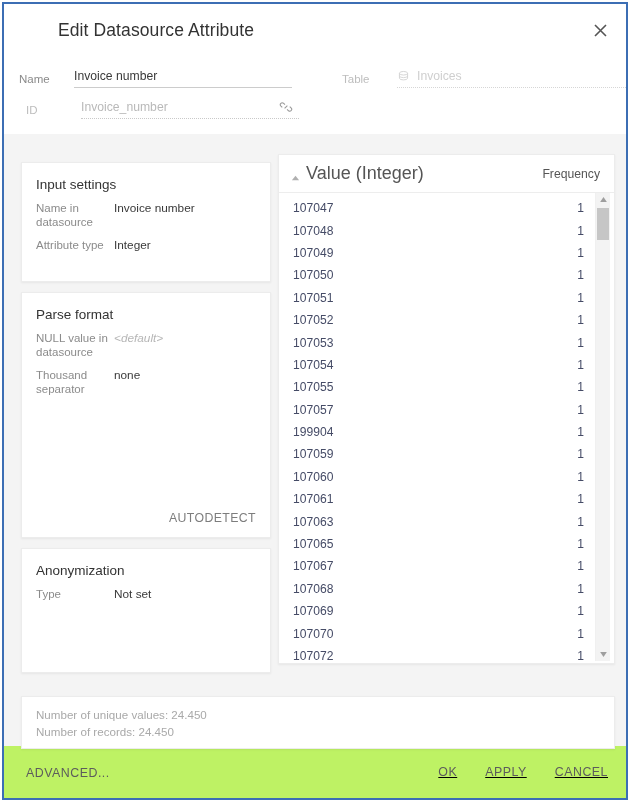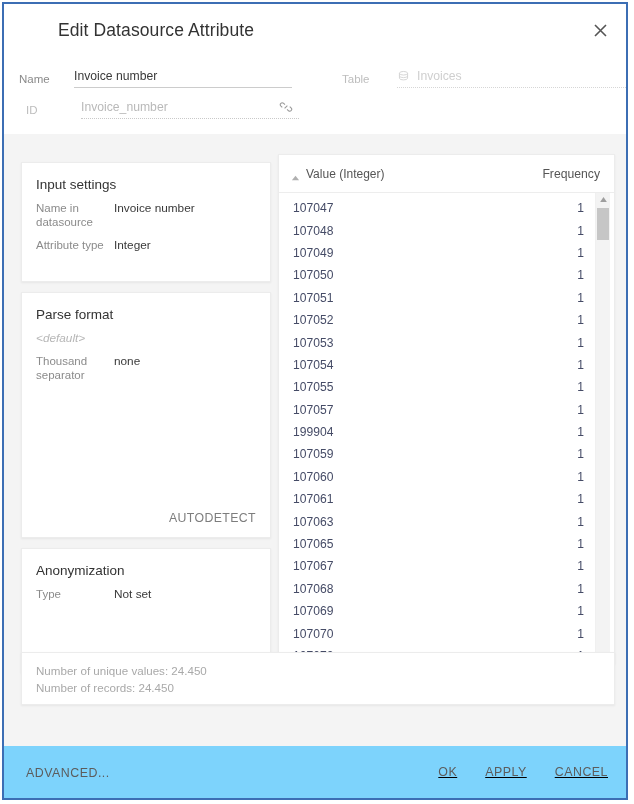--- a/index.html
+++ b/index.html
@@ -211,21 +211,21 @@
     box-sizing: border-box;
   }
   .sort-arrow {
     width: 9px;
     height: 9px;
     flex: 0 0 9px;
     margin-right: 6px;
     color: #b0b0b0;
   }
   .th-value {
-    font-size: 12px;
+    font-size: 18px;
     color: #555555;
     flex: 1 1 auto;
   }
   .th-freq {
     font-size: 12.2px;
     color: #555555;
     text-align: right;
   }
 
   .table-body-wrap {
@@ -289,39 +289,39 @@
     width: 12px;
     height: 32px;
     background: #c6c6c6;
     cursor: pointer;
   }
 
   
   .summary-card {
     position: absolute;
     left: 17px;
-    top: 518px;
+    top: 562px;
     width: 594px;
     height: 53px;
     background: #ffffff;
     border: 1px solid #ececec;
     box-shadow: 0 1px 2px rgba(0,0,0,0.06);
     box-sizing: border-box;
     padding: 9px 0 0 14px;
   }
   .summary-line {
     font-size: 11.6px;
     color: #a9a9a9;
     line-height: 17px;
   }
 
   
   .footer {
     flex: 0 0 52px;
-    background: #7dd3fc;
+    background: #bef264;
     display: flex;
     align-items: center;
     padding: 0 18px 0 22px;
   }
   .footer-left  { flex: 1 1 auto; }
   .footer-right { display: flex; align-items: center; gap: 28px; text-decoration: underline; }
   .footer-btn {
     font-size: 12.4px;
     color: #5c5c5c;
     letter-spacing: 0.5px;
@@ -390,20 +390,21 @@
         </div>
         <div class="prop-row">
           <div class="prop-key">Attribute type</div>
           <div class="prop-val">Integer</div>
         </div>
       </div>
 
       <div class="card card-parse">
         <div class="card-title">Parse format</div>
         <div class="prop-row">
+          <div class="prop-key">NULL value in datasource</div>
           <div class="prop-val muted">&lt;default&gt;</div>
         </div>
         <div class="prop-row">
           <div class="prop-key">Thousand separator</div>
           <div class="prop-val">none</div>
         </div>
         <div class="autodetect">AUTODETECT</div>
       </div>
 
       <div class="card card-anon">

